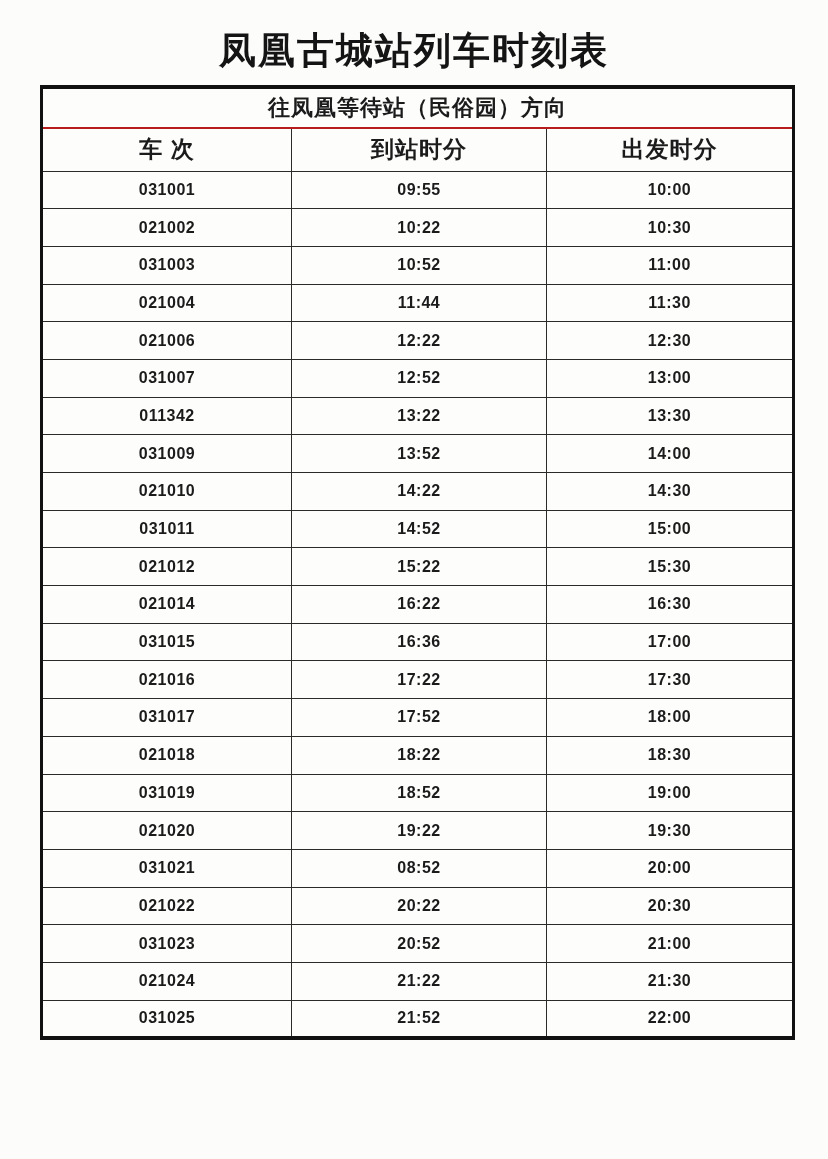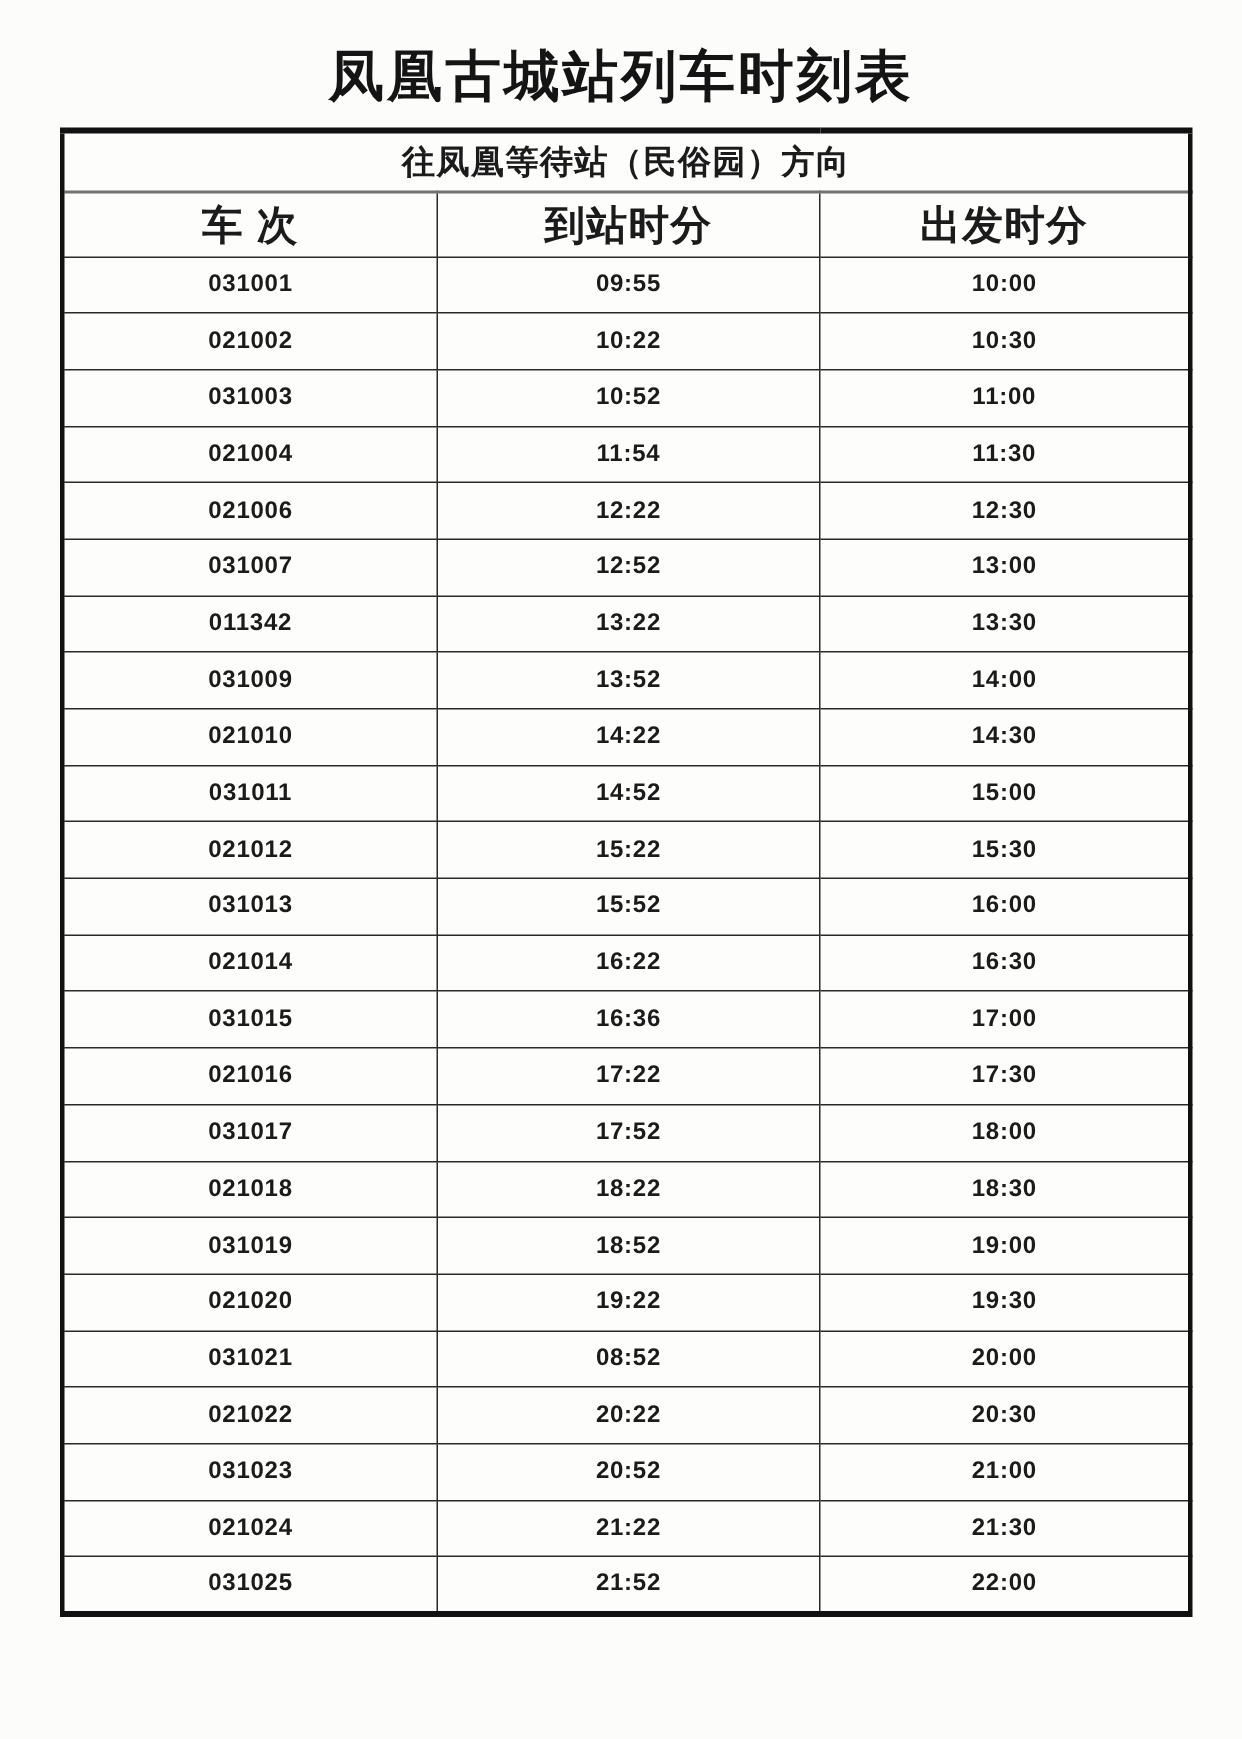--- a/index.html
+++ b/index.html
@@ -41,24 +41,24 @@
     vertical-align: middle;
     font-weight: bold;
     color: #1b1b1b;
   }
   
   .timetable { border: 3px solid #111; border-top-width: 4px; border-bottom-width: 4px; }
   .direction-row th {
     font-size: 22px;
     height: 41px;
     letter-spacing: 1px;
-    border-bottom: 2px solid #737373;
+    border-bottom: 2px solid #b91c1c;
   }
   .colhead-row th {
-    font-size: 27px;
+    font-size: 23px;
     height: 43px;
     letter-spacing: 1px;
   }
   .data-row td {
     font-size: 16px;
     height: 37.7px;
     letter-spacing: 0.5px;
   }
 </style>
 </head>
@@ -96,21 +96,21 @@
           <td>10:22</td>
           <td>10:30</td>
         </tr>
         <tr class="data-row">
           <td>031003</td>
           <td>10:52</td>
           <td>11:00</td>
         </tr>
         <tr class="data-row">
           <td>021004</td>
-          <td>11:54</td>
+          <td>11:44</td>
           <td>11:30</td>
         </tr>
         <tr class="data-row">
           <td>021006</td>
           <td>12:22</td>
           <td>12:30</td>
         </tr>
         <tr class="data-row">
           <td>031007</td>
           <td>12:52</td>
@@ -135,25 +135,20 @@
           <td>031011</td>
           <td>14:52</td>
           <td>15:00</td>
         </tr>
         <tr class="data-row">
           <td>021012</td>
           <td>15:22</td>
           <td>15:30</td>
         </tr>
         <tr class="data-row">
-          <td>031013</td>
-          <td>15:52</td>
-          <td>16:00</td>
-        </tr>
-        <tr class="data-row">
           <td>021014</td>
           <td>16:22</td>
           <td>16:30</td>
         </tr>
         <tr class="data-row">
           <td>031015</td>
           <td>16:36</td>
           <td>17:00</td>
         </tr>
         <tr class="data-row">

